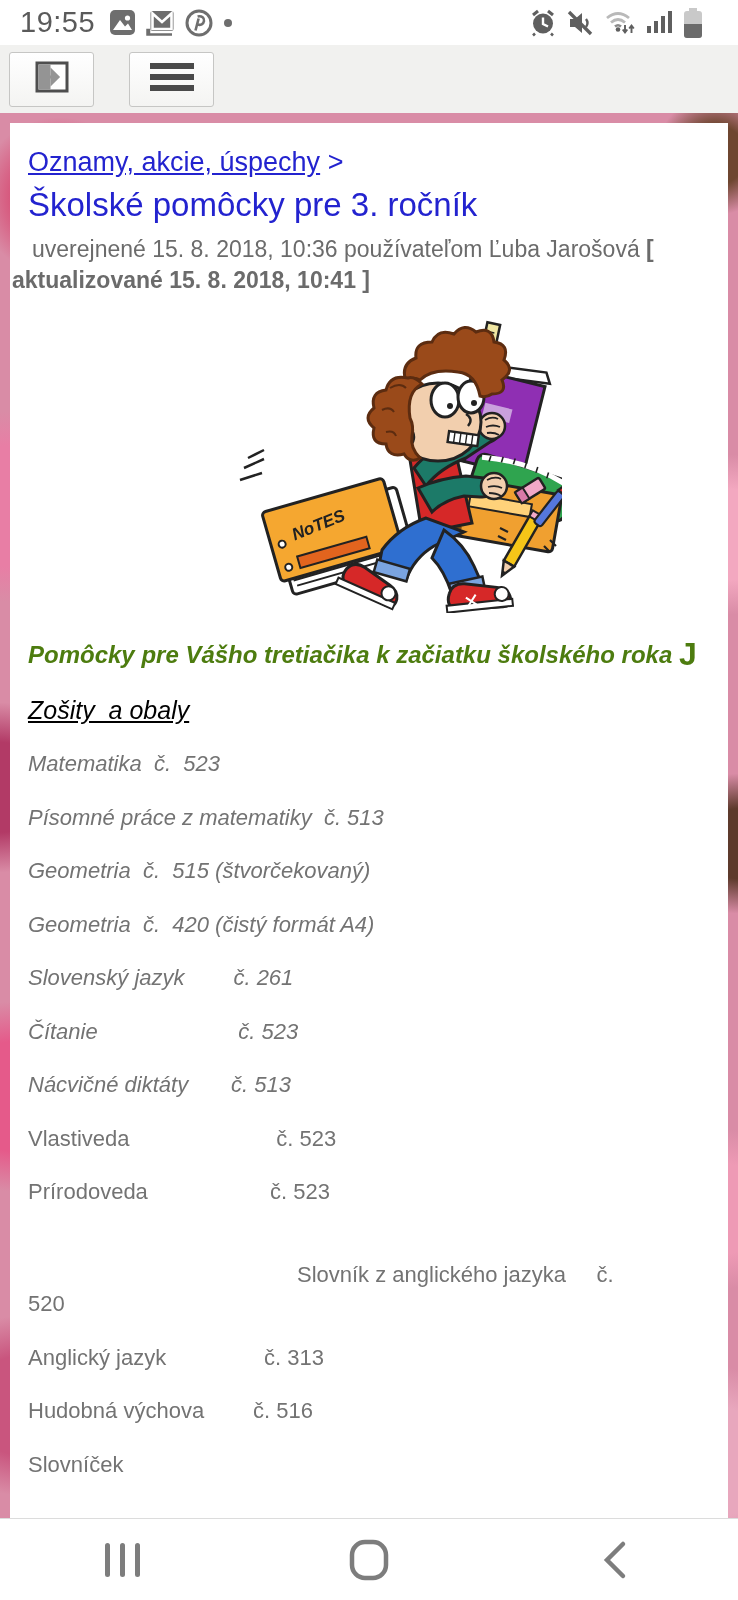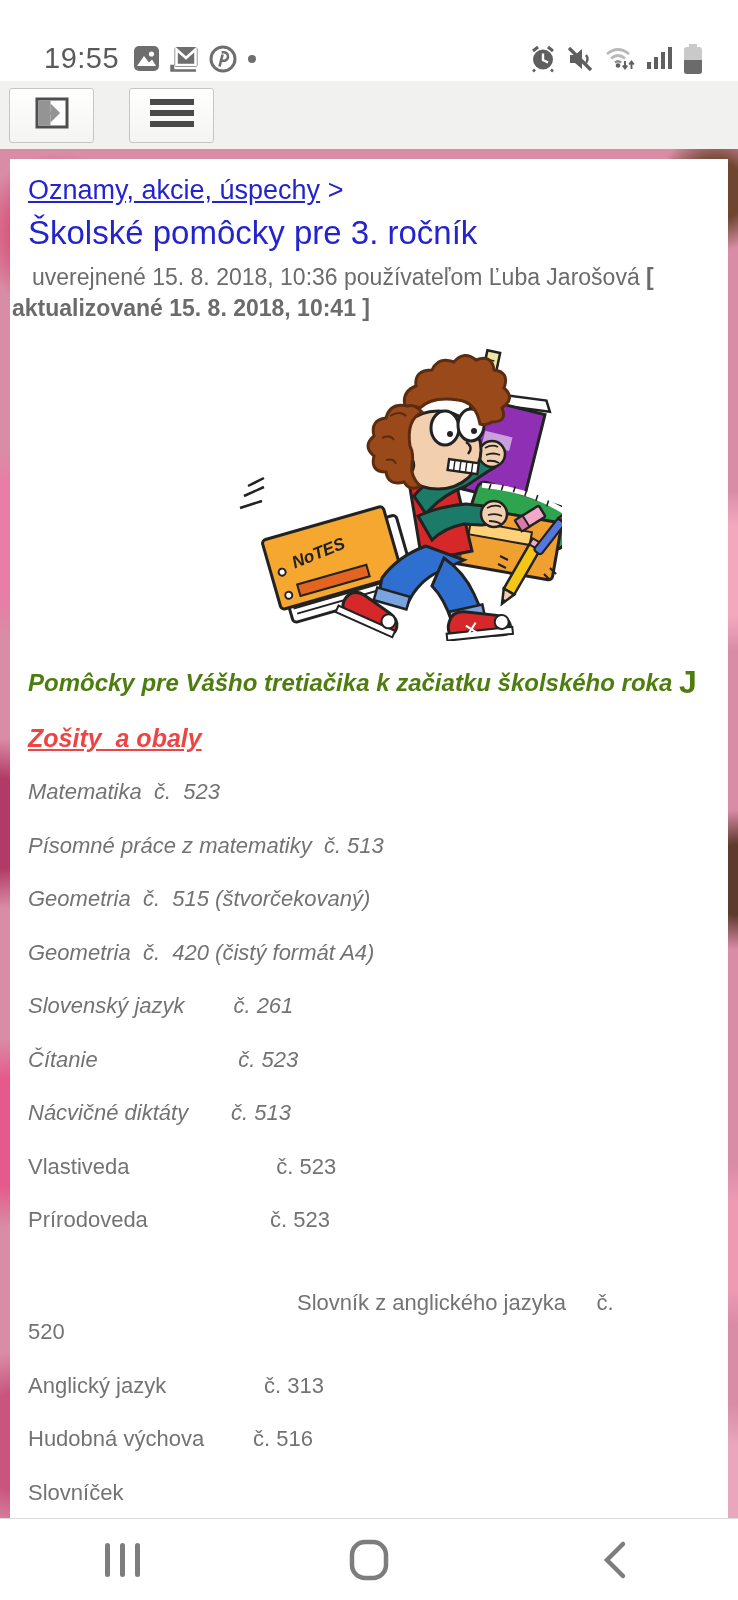--- a/index.html
+++ b/index.html
@@ -5,21 +5,21 @@
   * { box-sizing: border-box; margin: 0; padding: 0; }
   html,body { width:738px; height:1600px; }
   body {
     font-family:"Liberation Sans", sans-serif;
     background:#fff; overflow:hidden; position:relative;
   }
 
   
   .status-bar {
     height:45px; background:#ffffff; display:flex; align-items:center;
-    padding:0 34px 0 44px; color:#5a5a5a;margin-top:36px;
+    padding:0 34px 0 20px; color:#5a5a5a;
   }
   .status-time { font-size:29px; color:#5a5a5a; letter-spacing:0.5px; }
   .status-left-icons { display:flex; align-items:center; gap:10px; margin-left:14px; }
   .status-spacer { flex:1; }
   .status-right-icons { display:flex; align-items:center; gap:9px; }
   .sicon { display:inline-flex; align-items:center; }
 
   
   .toolbar {
     height:68px; background:#f1f1ef; display:flex; align-items:center;
@@ -43,43 +43,43 @@
       radial-gradient(circle at 1% 28%, #e87ea5 0 60px, rgba(232,126,165,0) 95px),
       radial-gradient(circle at 0% 48%, #b23a66 0 45px, rgba(178,58,102,0) 85px),
       radial-gradient(circle at 100% 52%,#5d3a2c 0 35px, rgba(93,58,44,0) 70px),
       radial-gradient(circle at 2% 70%, #e55a8a 0 55px, rgba(229,90,138,0) 95px),
       radial-gradient(circle at 98% 78%,#ee9ab5 0 45px, rgba(238,154,181,0) 80px),
       radial-gradient(circle at 3% 92%, #c9557e 0 50px, rgba(201,85,126,0) 90px),
       radial-gradient(circle at 97% 96%,#e8a7bd 0 55px, rgba(232,167,189,0) 95px);
   }
   .content {
     position:absolute; left:10px; right:10px; top:10px; bottom:0;
-    background:#ffffff; padding:14px 12px 0 18px; overflow:hidden;
+    background:#ffffff; padding:22px 12px 0 18px; overflow:hidden;
   }
 
   
   .breadcrumb { font-size:27px; line-height:34px; color:#2323cf; }
   .breadcrumb .crumb-link { text-decoration:underline; cursor:pointer; }
   .page-title { font-size:33px; line-height:42px; font-weight:normal; color:#2323cf; margin-top:5px; }
   .byline {
     font-size:23px; line-height:31px; color:#6b6b6b;
     margin-top:8px; margin-left:-16px; text-indent:20px; white-space:normal;
   }
   .byline b { color:#6b6b6b; }
 
   .figure-wrap { margin-top:22px; text-align:center; }
 
   .intro {
     margin-top:22px; font-size:24px; line-height:30px;
     font-weight:bold; font-style:italic; color:#4d7c0f; white-space:pre-wrap;
   }
   .intro .smiley-j { font-size:32px; font-style:normal; vertical-align:-2px; }
   .section-heading {
-    margin-top:26px; font-size:25px; font-weight:bold; font-style:italic;
-    text-decoration:underline; color:#ef4444; white-space:pre-wrap;
+    margin-top:26px; font-size:25px; font-weight:normal; font-style:italic;
+    text-decoration:underline; color:#000000; white-space:pre-wrap;
   }
   .supply-line {
     margin-top:24px; font-size:22px; line-height:29.5px;
     color:#737373; white-space:pre-wrap;
   }
   .supply-line.italic { font-style:italic; }
   .supply-line.spacer { height:5px; margin-top:24px; }
 
   
   .nav-bar {

